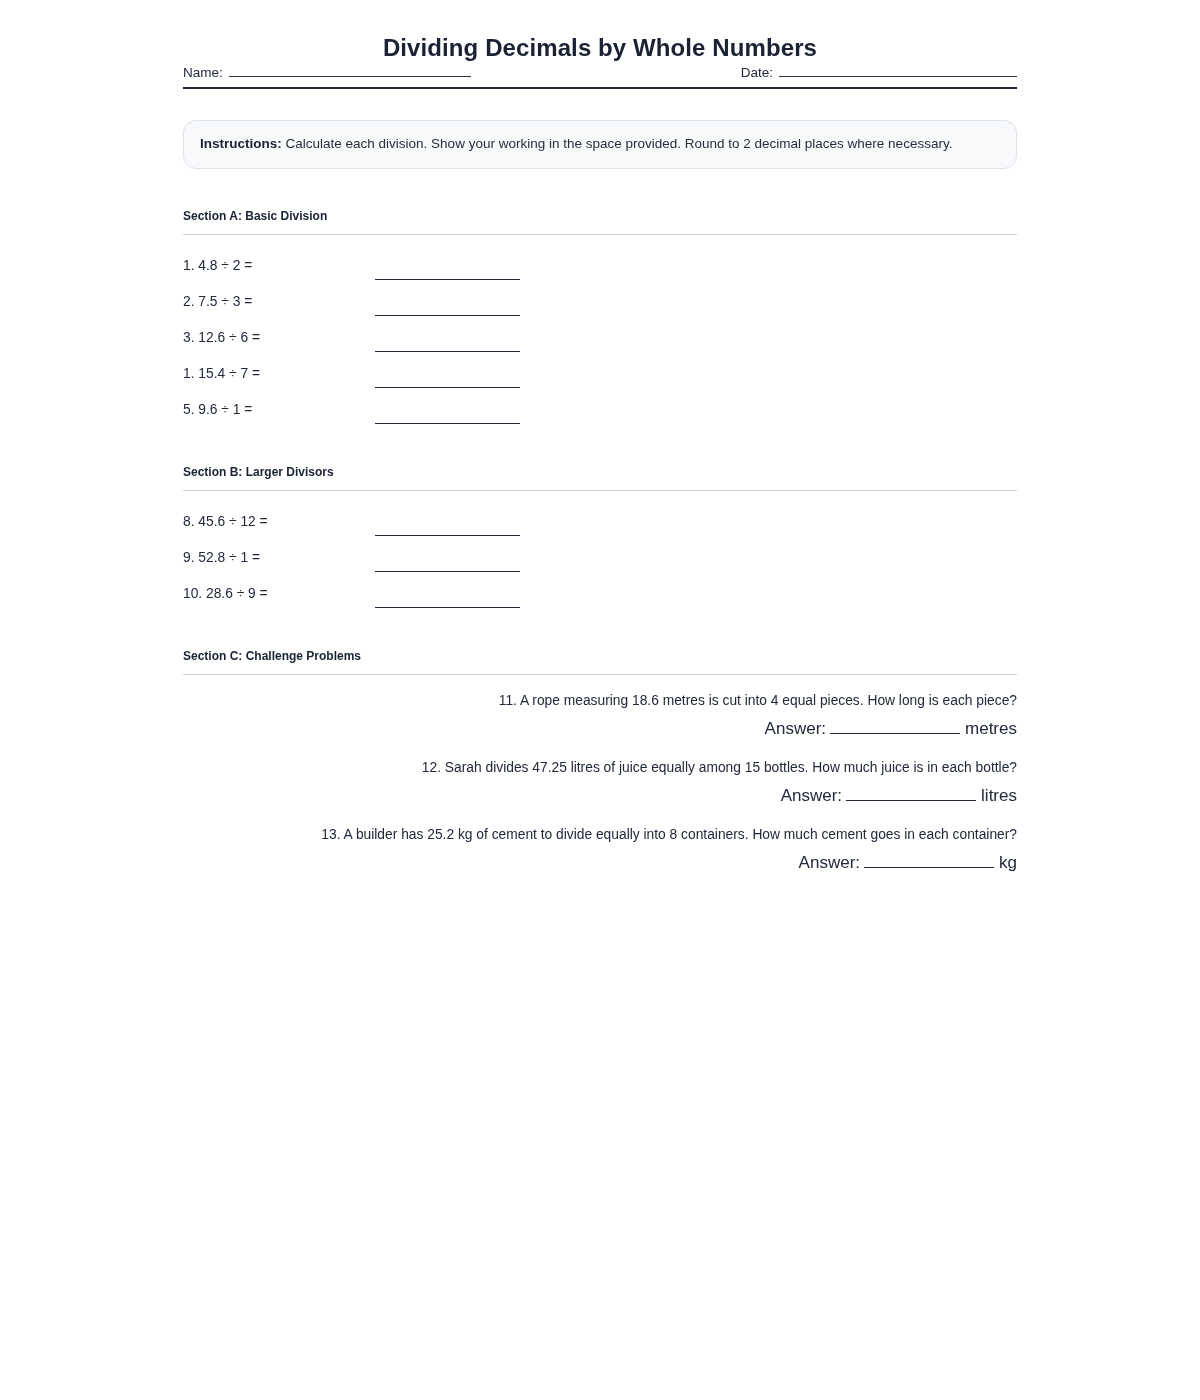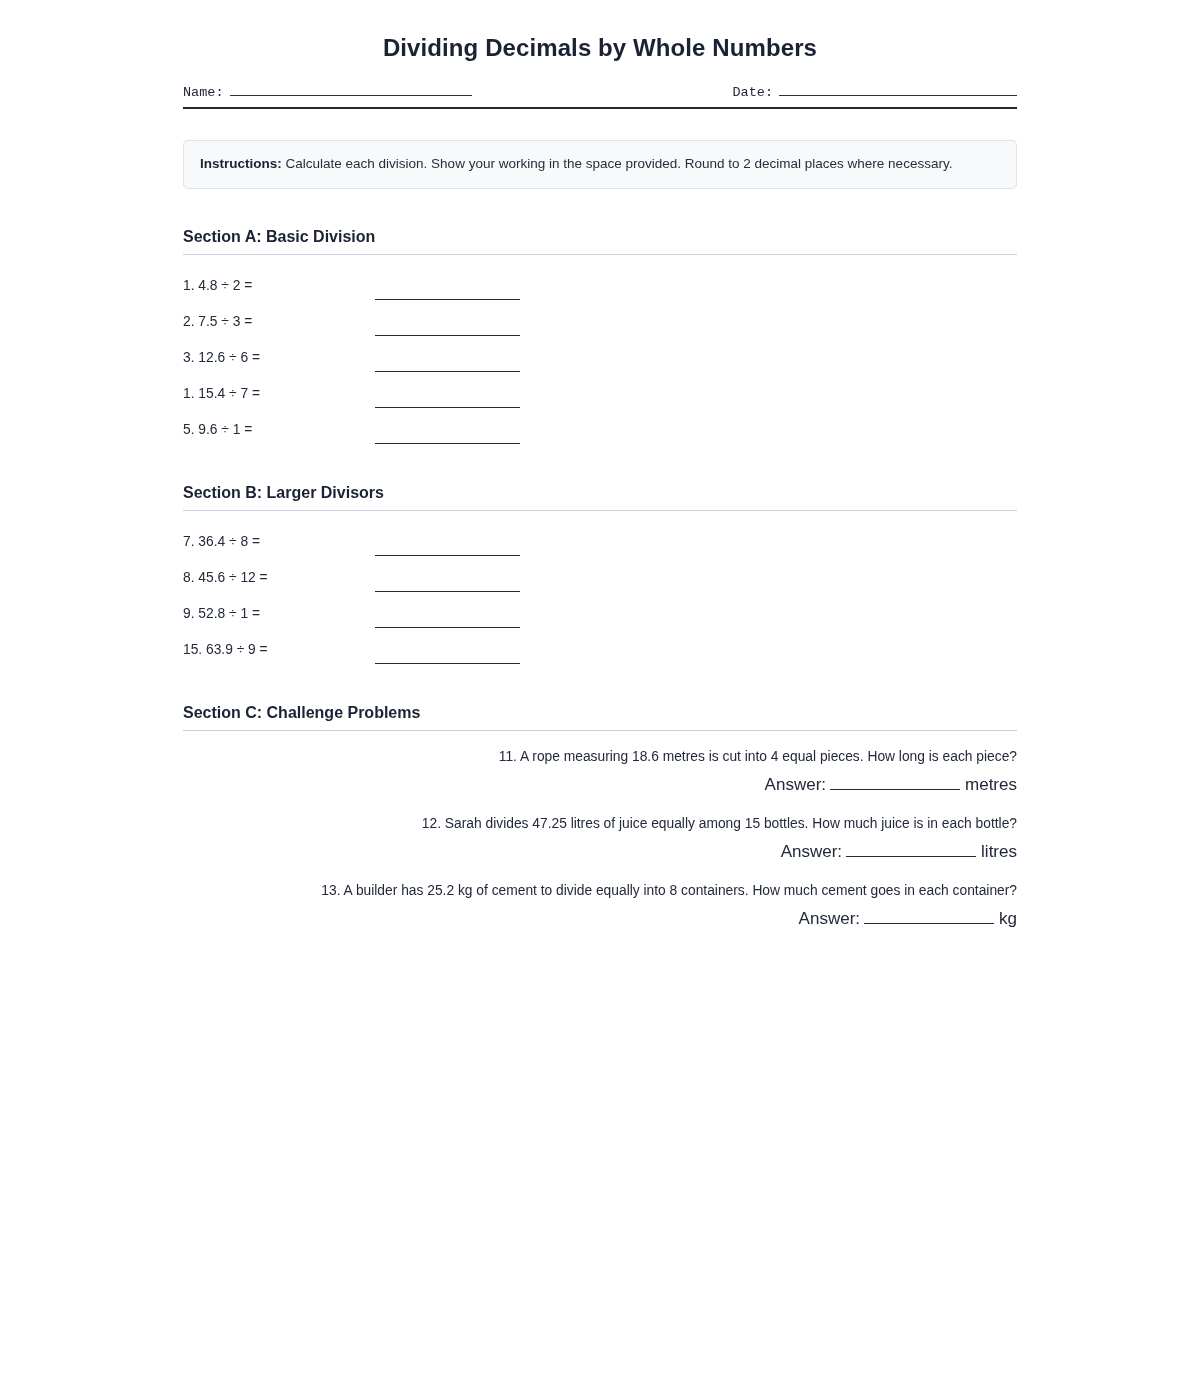--- a/index.html
+++ b/index.html
@@ -38,28 +38,26 @@
     text-align: center;
     font-size: 24px;
     line-height: 30px;
     font-weight: bold;
     color: #1a2234;
     letter-spacing: 0.1px;
   }
 
   
   .namedate {
-    margin-top: 19px;
     display: flex;
     justify-content: space-between;
     align-items: flex-end;
     font-size: 13.5px;
     line-height: 18px;
     color: #22293a;
-    font-family: Liberation Mono, monospace;
   }
   .nd-field {
     display: flex;
     align-items: baseline;
     white-space: nowrap;
   }
   .nd-label {
     font-size: 13.5px;
     color: #22293a;
   }
@@ -77,38 +75,38 @@
     height: 0;
     border-bottom: 2.4px solid #1f2733;
   }
 
   
   .instructions {
     margin-top: 31px;
     box-sizing: border-box;
     background: #f8f9fb;
     border: 1px solid #dfe3ea;
-    border-radius: 5px;
+    border-radius: 13px;
     padding: 14px 16px 15px 16px;
     font-size: 13.5px;
     line-height: 18px;
     color: #262e3c;
   }
   .instructions .lead {
     font-weight: bold;
     color: #1a2234;
   }
 
   
   .section { margin-top: 34px; }
   .section.first { margin-top: 37px; }
 
   .section-heading {
     margin: 0;
-    font-size: 16px;
+    font-size: 12px;
     line-height: 21px;
     font-weight: bold;
     color: #1a2234;
   }
   .section-rule {
     margin-top: 7px;
     height: 0;
     border-bottom: 1px solid #c9cfdb;
   }
 
@@ -213,33 +211,29 @@
           <div class="problem-blank"></div>
         </div>
       </div>
     </div>
 
     <div class="section">
       <h2 class="section-heading">Section B: Larger Divisors</h2>
       <div class="section-rule"></div>
       <div class="problems">
         <div class="problem-row">
-          <div class="problem-text">7. 36.4 ÷ 8 =</div>
-          <div class="problem-blank"></div>
-        </div>
-        <div class="problem-row">
           <div class="problem-text">8. 45.6 ÷ 12 =</div>
           <div class="problem-blank"></div>
         </div>
         <div class="problem-row">
           <div class="problem-text">9. 52.8 ÷ 1 =</div>
           <div class="problem-blank"></div>
         </div>
         <div class="problem-row">
-          <div class="problem-text">15. 63.9 ÷ 9 =</div>
+          <div class="problem-text">10. 28.6 ÷ 9 =</div>
           <div class="problem-blank"></div>
         </div>
       </div>
     </div>
 
     <div class="section">
       <h2 class="section-heading">Section C: Challenge Problems</h2>
       <div class="section-rule"></div>
       <div class="word-problems">
 

